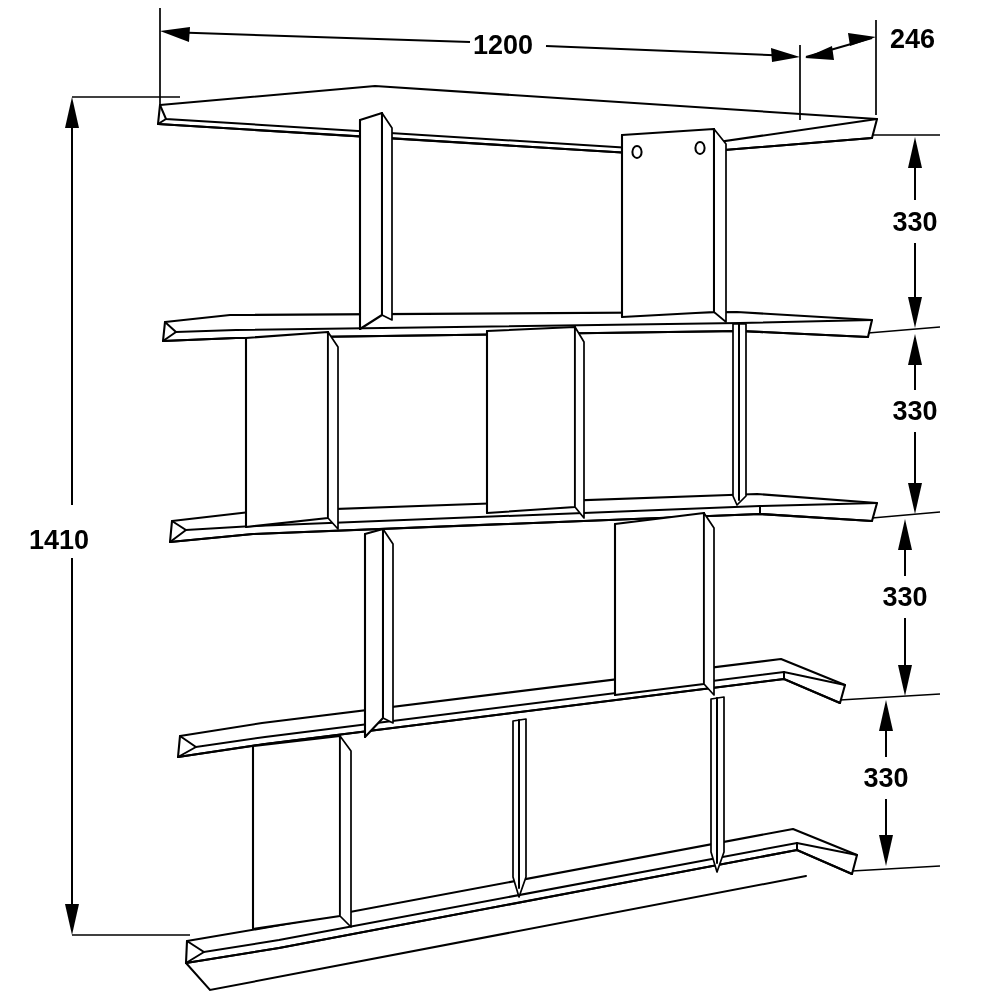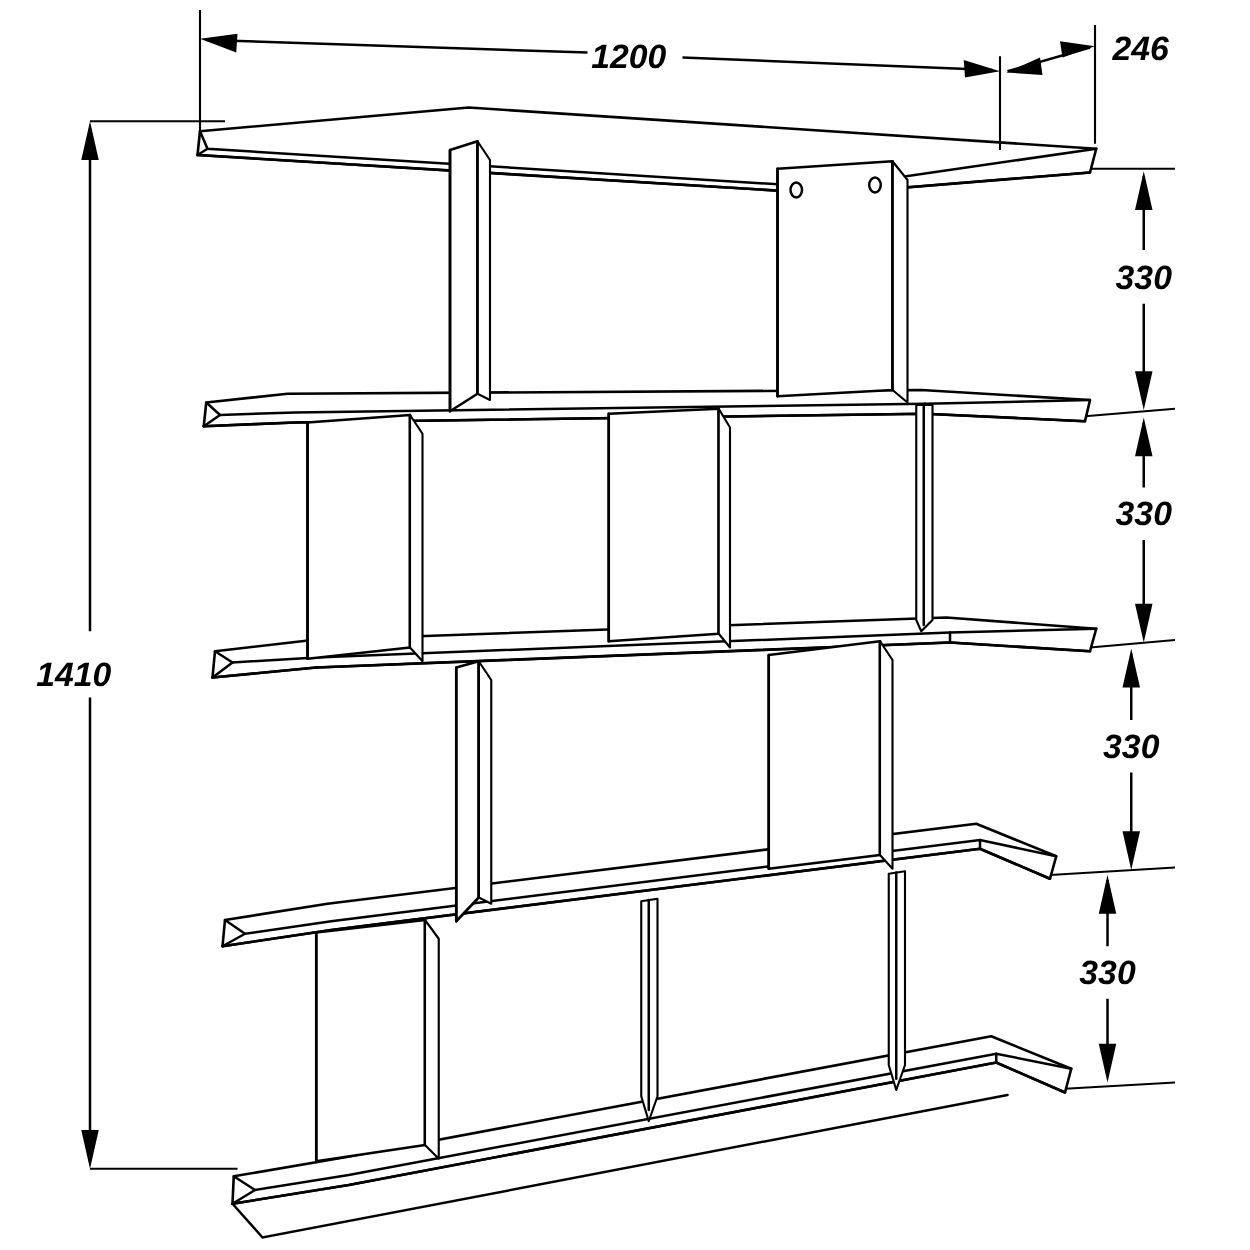--- a/index.html
+++ b/index.html
@@ -1,18 +1,18 @@
 <!DOCTYPE html>
 <html><head>
 <meta charset="utf-8">
 <style>
   html,body{margin:0;padding:0;background:#ffffff;}
   body{width:1000px;height:1000px;overflow:hidden;
        font-family:"Liberation Sans", sans-serif;}
-  #stage{position:relative;width:1000px;height:1000px;background:#fff;font-style:italic;}
+  #stage{position:relative;width:1000px;height:1000px;background:#fff;}
   svg#drawing{position:absolute;left:0;top:0;width:1000px;height:1000px;display:block;}
   .dimtext{font-family:"Liberation Sans", sans-serif;font-weight:bold;font-size:27px;fill:#000;}
   .part{fill:#ffffff;stroke:#000000;stroke-width:2.1;stroke-linejoin:round;stroke-linecap:round;}
   .partthin{fill:#ffffff;stroke:#000000;stroke-width:1.7;stroke-linejoin:round;stroke-linecap:round;}
   .edge{fill:none;stroke:#000000;stroke-width:2.0;stroke-linecap:round;}
   .hole{fill:#ffffff;stroke:#000000;stroke-width:2.0;}
   .dimline{fill:none;stroke:#000000;stroke-width:2.0;stroke-linecap:butt;}
   .extline{fill:none;stroke:#000000;stroke-width:1.7;stroke-linecap:butt;}
   .arrowhead{fill:#000000;stroke:none;}
 </style>

